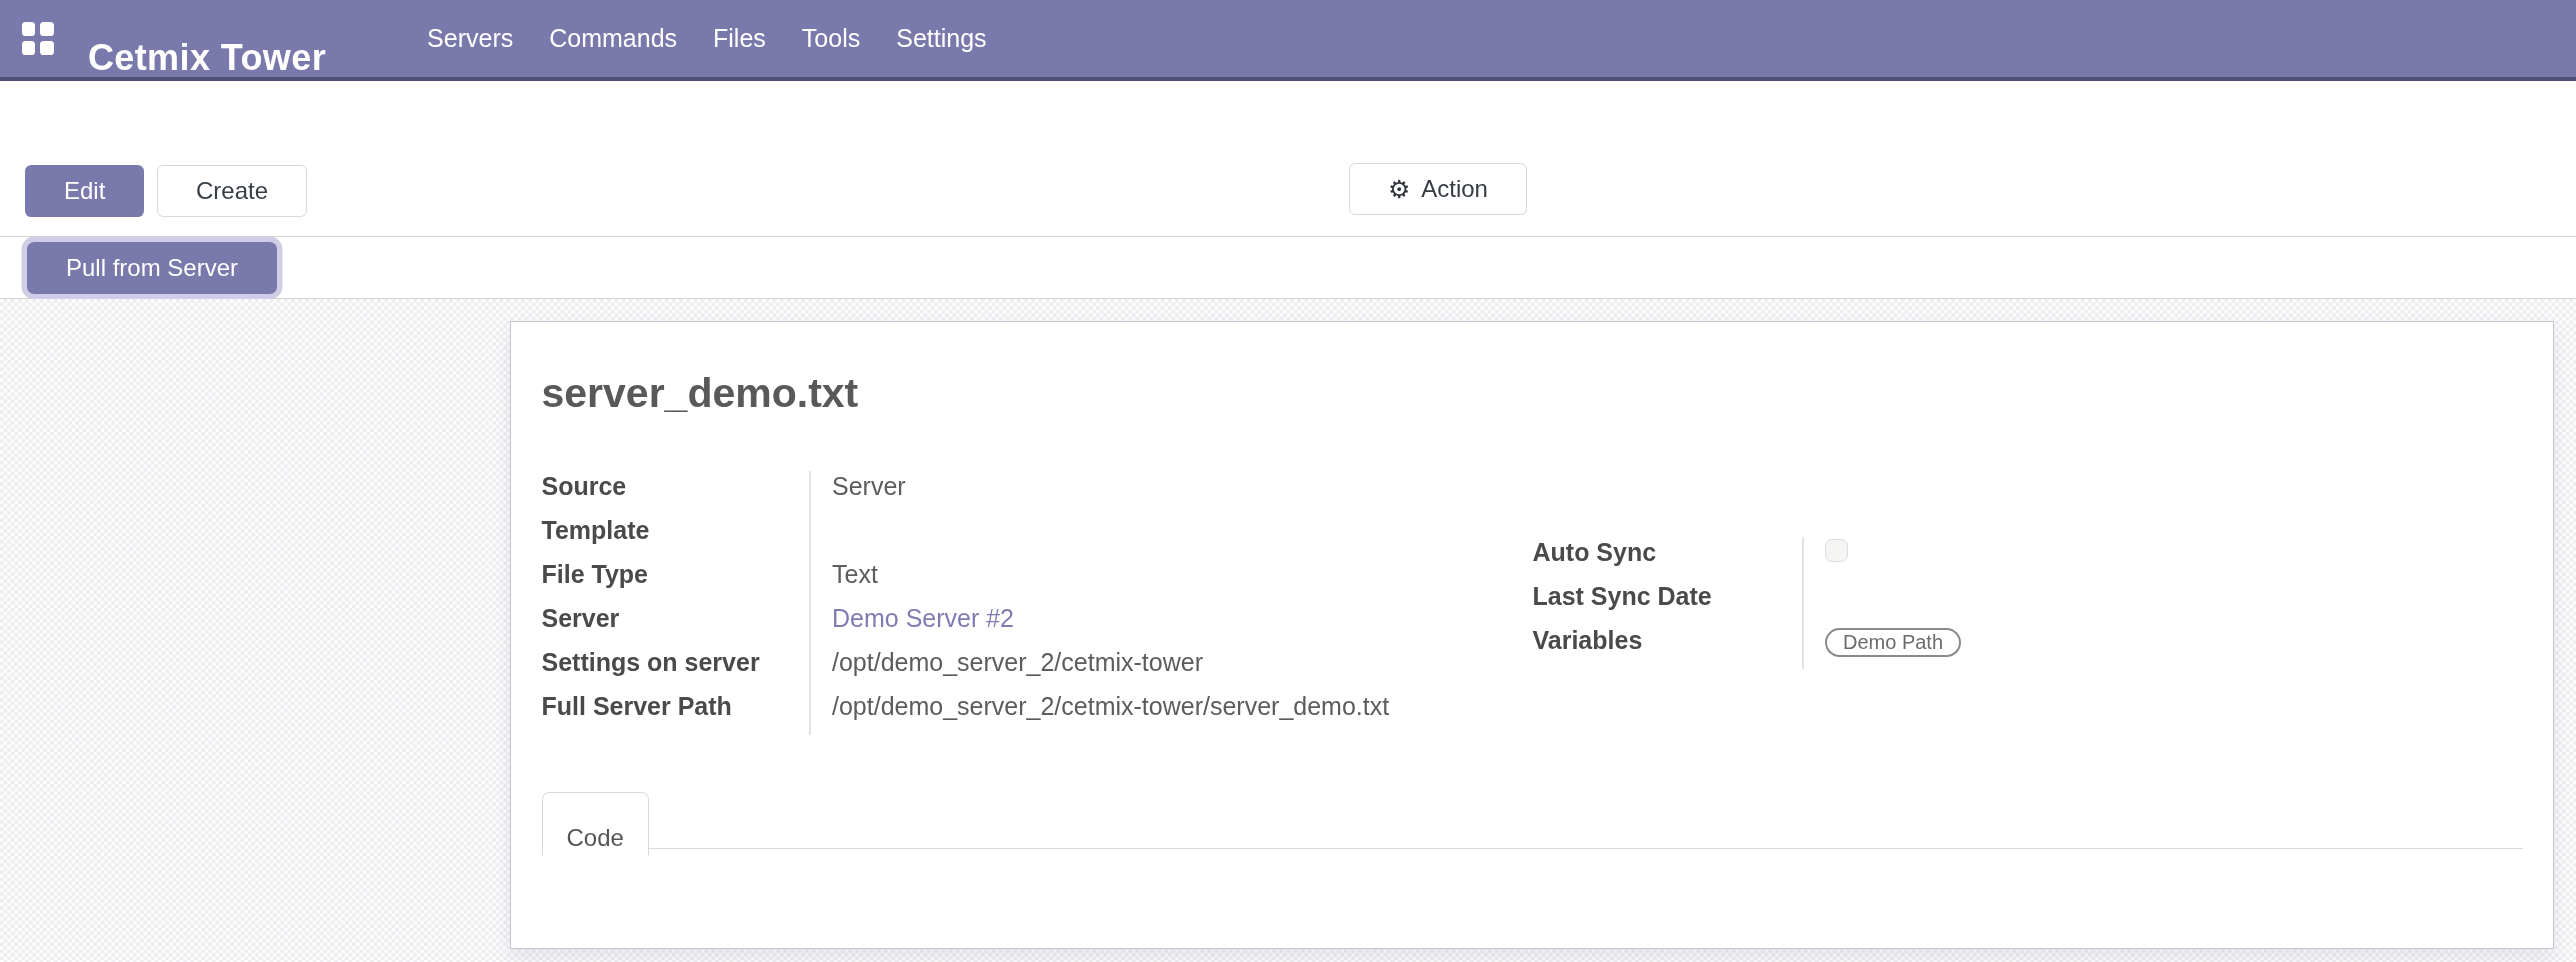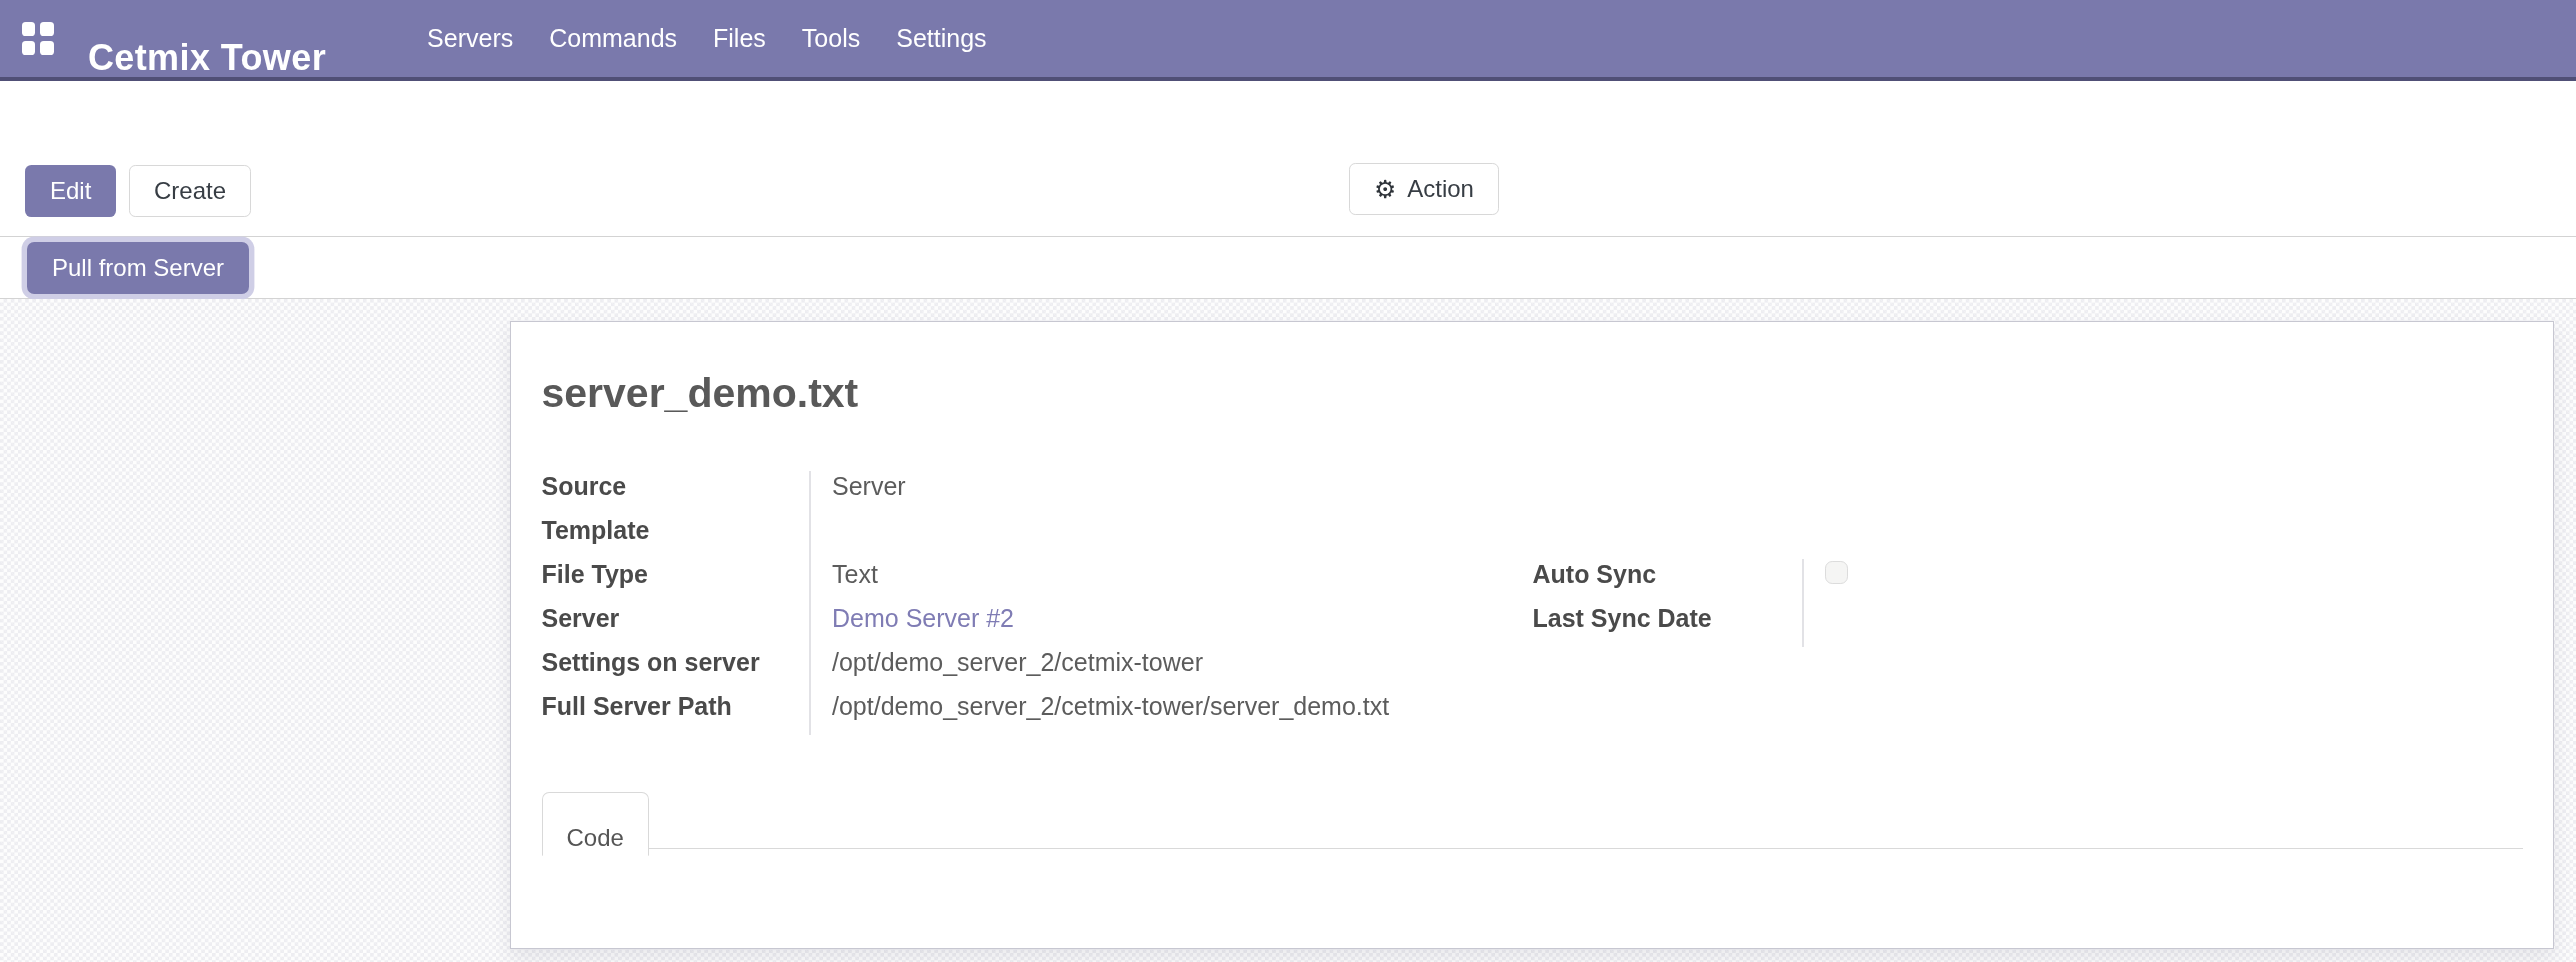--- a/index.html
+++ b/index.html
@@ -32,21 +32,21 @@
 
   
   .control-panel{position:absolute;top:82px;left:0;right:0;height:154px;background:#fff}
   .breadcrumb{position:absolute;top:23px;left:27px;font-size:28px;white-space:nowrap}
   .breadcrumb a{color:var(--link,#7f7cb4);text-decoration:none;cursor:pointer}
   .breadcrumb .sep{color:#8a8a8a;margin:0 11.7px}
   .breadcrumb .current{color:#4c4c4c}
   .cp-buttons{position:absolute;top:83px;left:25px;display:flex;gap:12.6px}
   .btn{
     font-family:inherit;font-size:24px;line-height:30px;
-    padding:10px 24px;border-radius:6.3px;border:1.8px solid transparent;
+    padding:10px 38px;border-radius:6.3px;border:1.8px solid transparent;
     cursor:pointer;background:#fff;white-space:nowrap;
   }
   .btn-primary{background:var(--primary,#7a79ac);color:#fff}
   .btn-secondary{border-color:#d8d8d8;color:#373d44}
   .action-btn{position:absolute;top:81px;left:1349px;display:flex;align-items:center;gap:10.8px}
   .gear{font-size:25px;line-height:25px;color:#2f343a;font-family:"DejaVu Sans",sans-serif}
 
   
   .action-bar{
     position:absolute;top:236px;left:0;right:0;height:63px;box-sizing:border-box;
@@ -175,20 +175,24 @@
 
         <div class="group right">
           <div class="frow">
             <div class="lbl">Auto Sync</div>
             <div class="cell"><span class="checkbox"></span></div>
           </div>
           <div class="frow">
             <div class="lbl">Last Sync Date</div>
             <div class="cell"><span class="val"></span></div>
           </div>
+          <div class="frow">
+            <div class="lbl">Variables</div>
+            <div class="cell"><span class="tag">Demo Path</span></div>
+          </div>
         </div>
       </div>
 
       <div class="notebook">
         <div class="tabs-header">
           <div class="tab">Code</div>
         </div>
         <div class="tab-content"></div>
       </div>
     </div>

